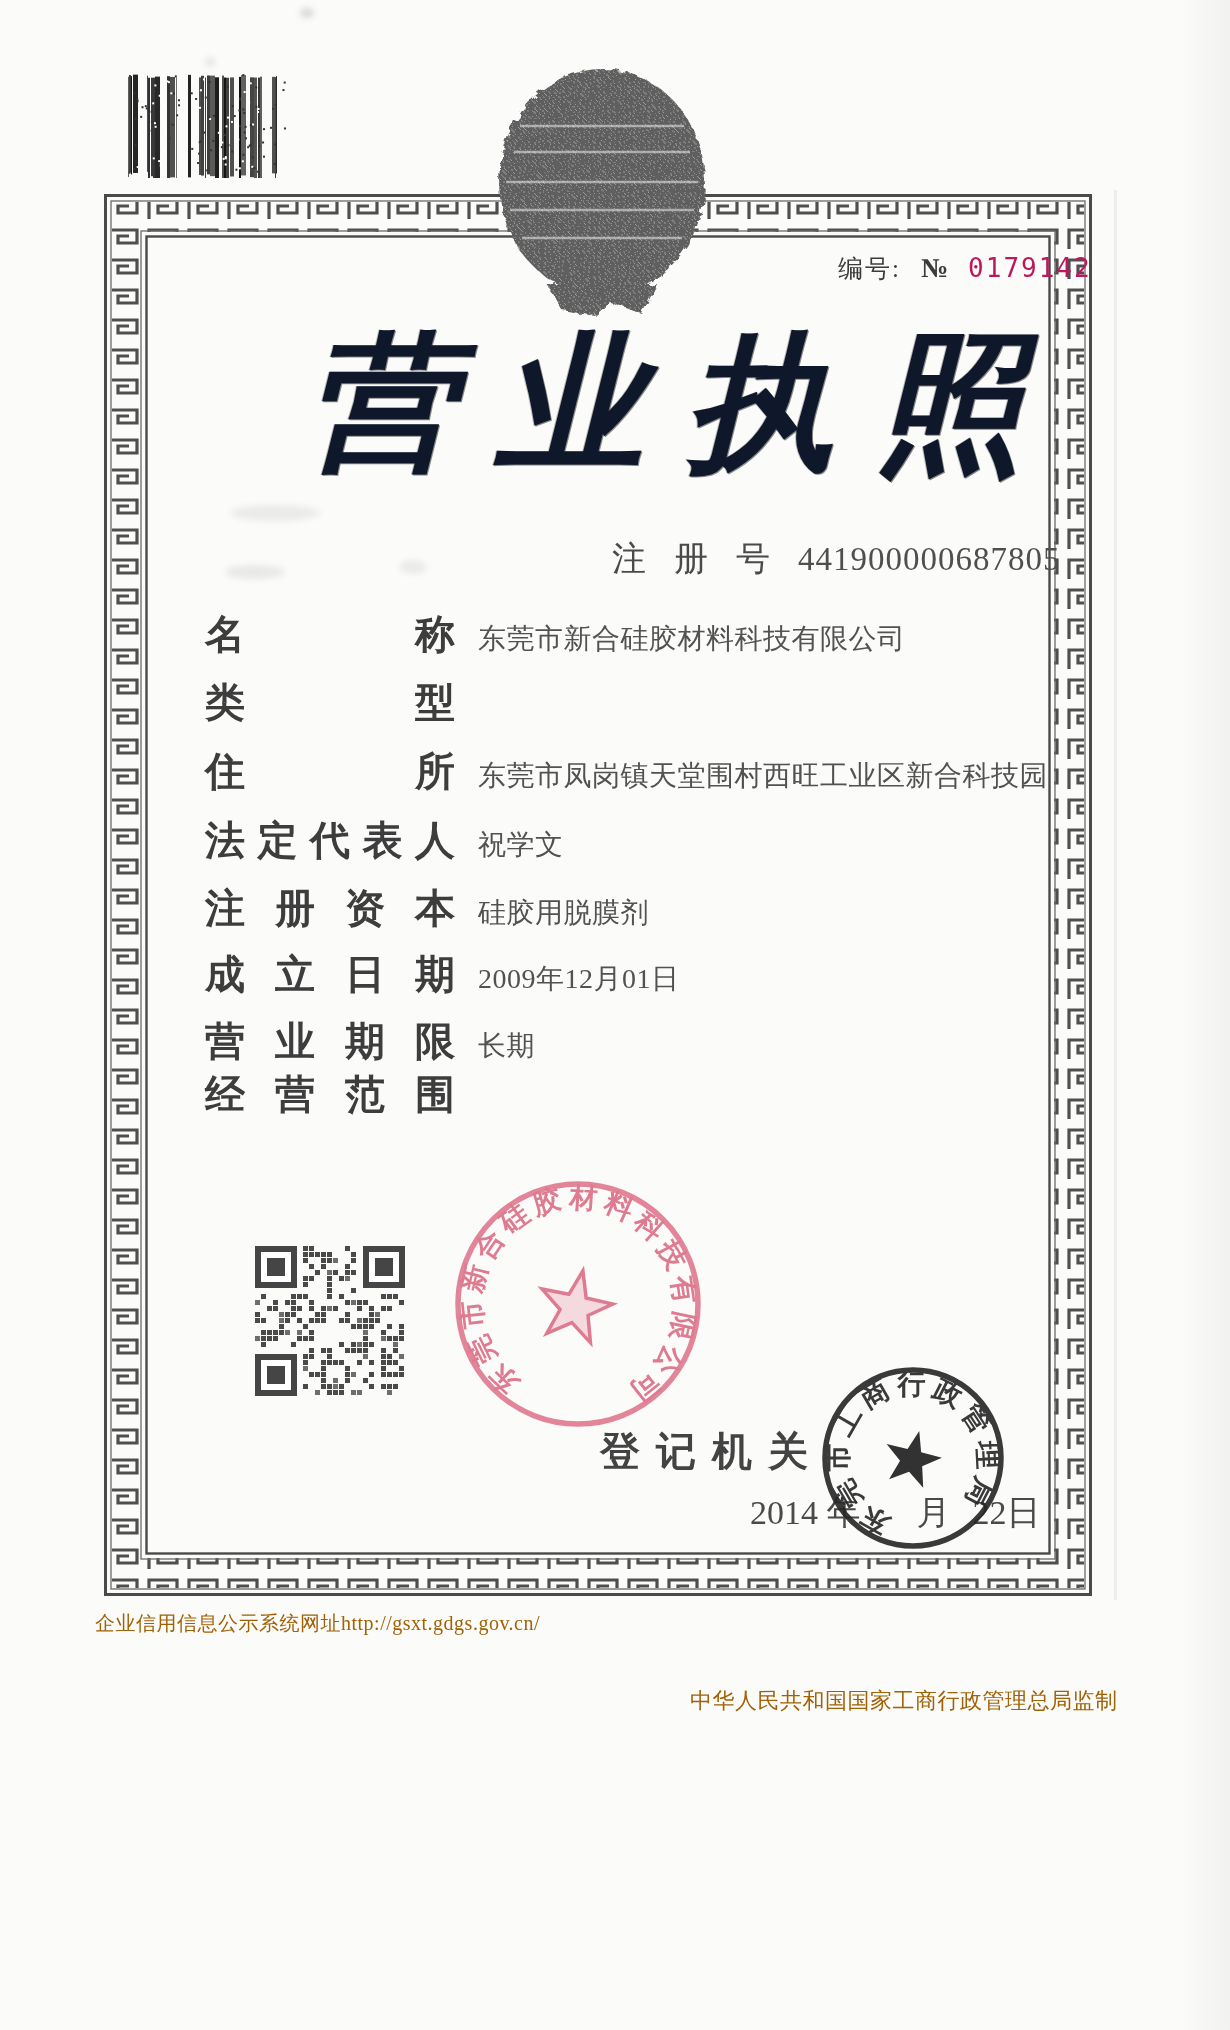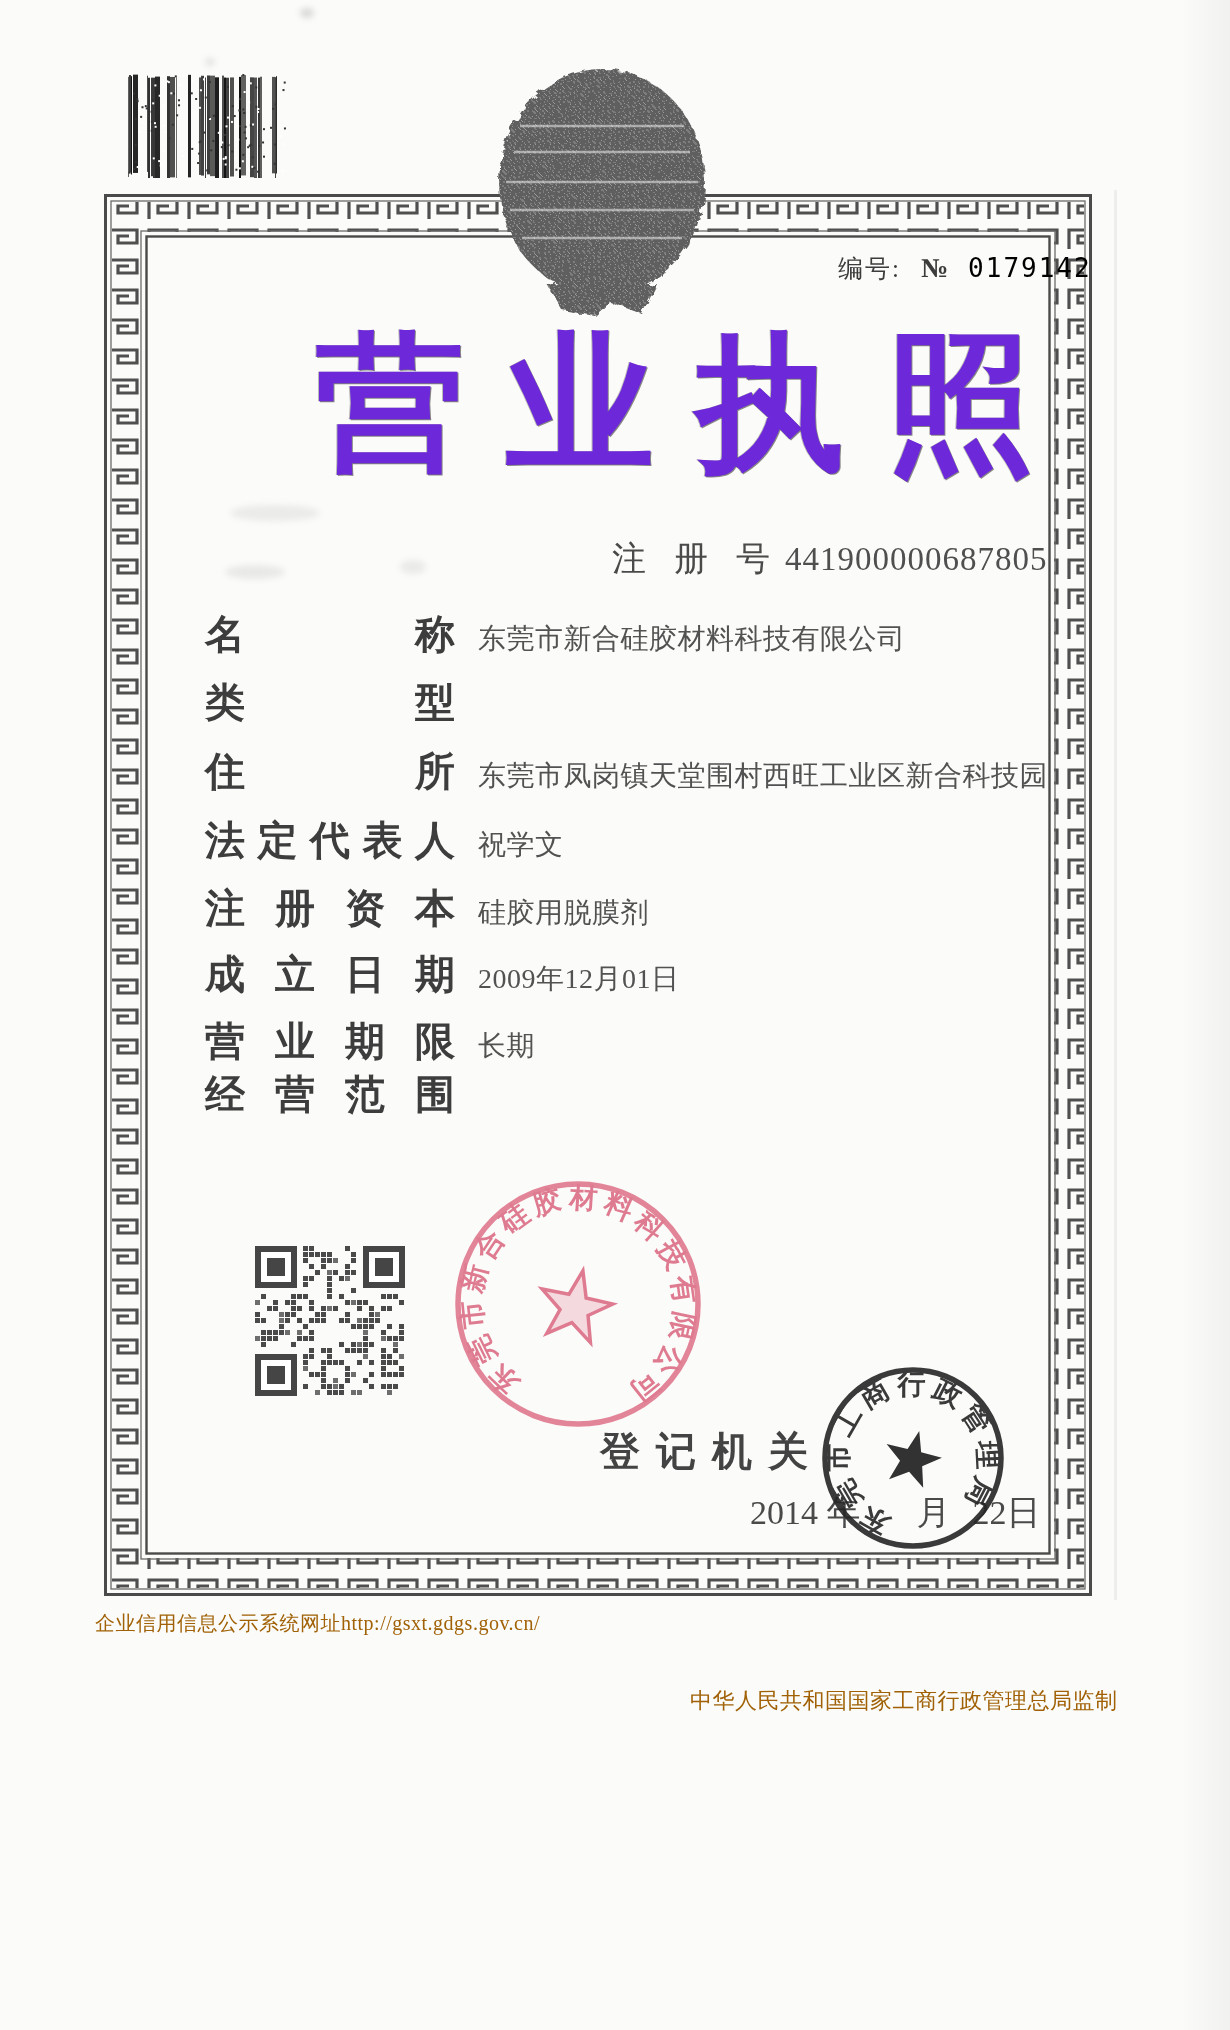--- a/index.html
+++ b/index.html
@@ -13,32 +13,33 @@
   #frame-svg{left:104px;top:194px;}
   
   #barcode-svg{left:128px;top:74px;}
   #emblem-svg{left:492px;top:64px;}
   #serial-line{
     left:838px;top:252px;display:flex;align-items:baseline;gap:20px;
     color:#3c3c3c;
   }
   #serial-line .lbl{font-size:25px;letter-spacing:2px;}
   #serial-line .nosym{font-size:27px;font-weight:bold;}
-  #serial-line .num{font-family:"DejaVu Sans Mono",monospace;font-size:26px;letter-spacing:2px;color:#000000;}
+  #serial-line .num{font-family:"DejaVu Sans Mono",monospace;font-size:26px;letter-spacing:2px;color:#be185d;}
   
   #doc-title{
-    left:316px;top:322px;font-family:"DejaVu Sans",sans-serif;
-    font-size:148px;font-weight:900;letter-spacing:42px;color:#6d28d9;
+    left:306px;top:322px;font-family:"DejaVu Sans",sans-serif;
+    font-size:148px;font-weight:900;letter-spacing:42px;color:#0f172a;
     white-space:nowrap;line-height:1.1;
     text-shadow:1px 1px 0 rgba(40,40,40,.55), -1px 0 0 rgba(60,60,60,.35);
+    font-style:italic;
   }
   
   #regno-line{left:612px;top:536px;display:flex;align-items:baseline;}
   #regno-line .spread{width:158px;font-size:34px;color:#4a4a4a;}
-  #regno-line .val{margin-left:15px;font-size:33px;color:#4f4f4f;letter-spacing:1px;text-align:center;}
+  #regno-line .val{margin-left:28px;font-size:33px;color:#4f4f4f;letter-spacing:1px;text-align:center;}
   
   .field-row{position:absolute;left:205px;display:flex;align-items:flex-start;}
   .field-row .flabel{
     width:250px;flex:0 0 250px;font-size:40px;font-weight:700;color:#3d3d3d;line-height:1.15;
   }
   .field-row .fvalue{
     margin-left:23px;font-size:28px;color:#525252;padding-top:9px;line-height:1.25;
     letter-spacing:.5px;white-space:nowrap;
   }
   .field-row.scope .fvalue{

